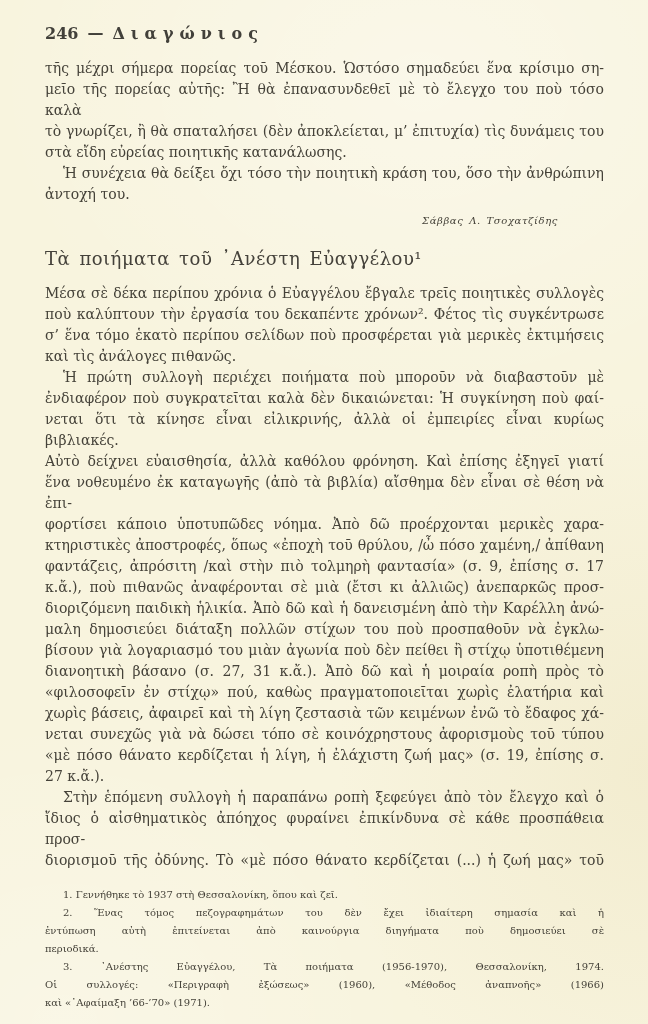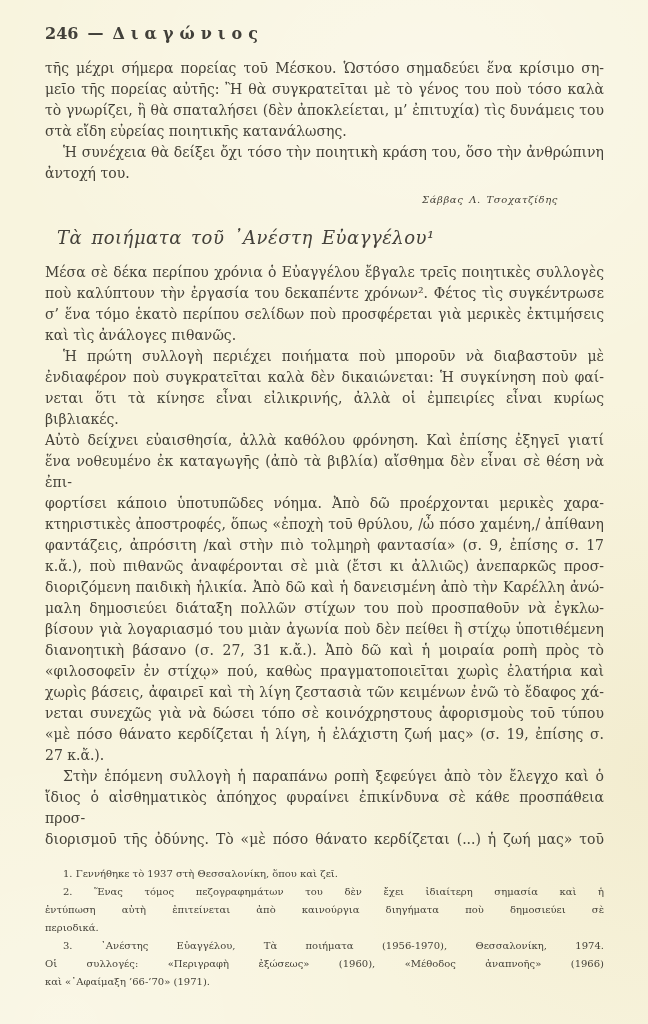--- a/index.html
+++ b/index.html
@@ -48,25 +48,24 @@
     text-align: right;
     padding-right: 46px;
     font-size: 10px;
     line-height: 21px;
     margin-top: 5px;
     letter-spacing: 0.6px;
     word-spacing: 2px;
   }
 
   .review-title {
-    font-style: italic;
     font-weight: normal;
     font-size: 18px;
     line-height: 26px;
-    margin: 15px 0 11px 12px;
+    margin: 15px 0 11px 0;
     letter-spacing: 0.5px;
     word-spacing: 3px;
     color: #44413a;
   }
 
   .footnotes {
     margin-top: 15px;
     font-size: 10px;
     line-height: 18px;
   }
@@ -78,21 +77,21 @@
 <div class="page">
 
   <div class="header">
     <span>246</span><span class="sep">—</span><span class="journal">Διαγώνιος</span>
   </div>
 
   <section class="body-text">
     <div>
         <div class="para">
           <div class="line">τῆς μέχρι σήμερα πορείας τοῦ Μέσκου. Ὡστόσο σημαδεύει ἕνα κρίσιμο ση-</div>
-          <div class="line">μεῖο τῆς πορείας αὐτῆς: Ἢ θὰ συγκρατεῖται μὲ τὸ γένος του ποὺ τόσο καλὰ</div>
+          <div class="line">μεῖο τῆς πορείας αὐτῆς: Ἢ θὰ ἐπανασυνδεθεῖ μὲ τὸ ἔλεγχο του ποὺ τόσο καλὰ</div>
           <div class="line">τὸ γνωρίζει, ἢ θὰ σπαταλήσει (δὲν ἀποκλείεται, μ’ ἐπιτυχία) τὶς δυνάμεις του</div>
           <div class="line">στὰ εἴδη εὐρείας ποιητικῆς κατανάλωσης.</div>
         </div>
         <div class="para indent">
           <div class="line">Ἡ συνέχεια θὰ δείξει ὄχι τόσο τὴν ποιητικὴ κράση του, ὅσο τὴν ἀνθρώπινη</div>
           <div class="line">ἀντοχή του.</div>
         </div>
       </div>
     <div class="signature">Σάββας Λ. Τσοχατζίδης</div>
   </section>

